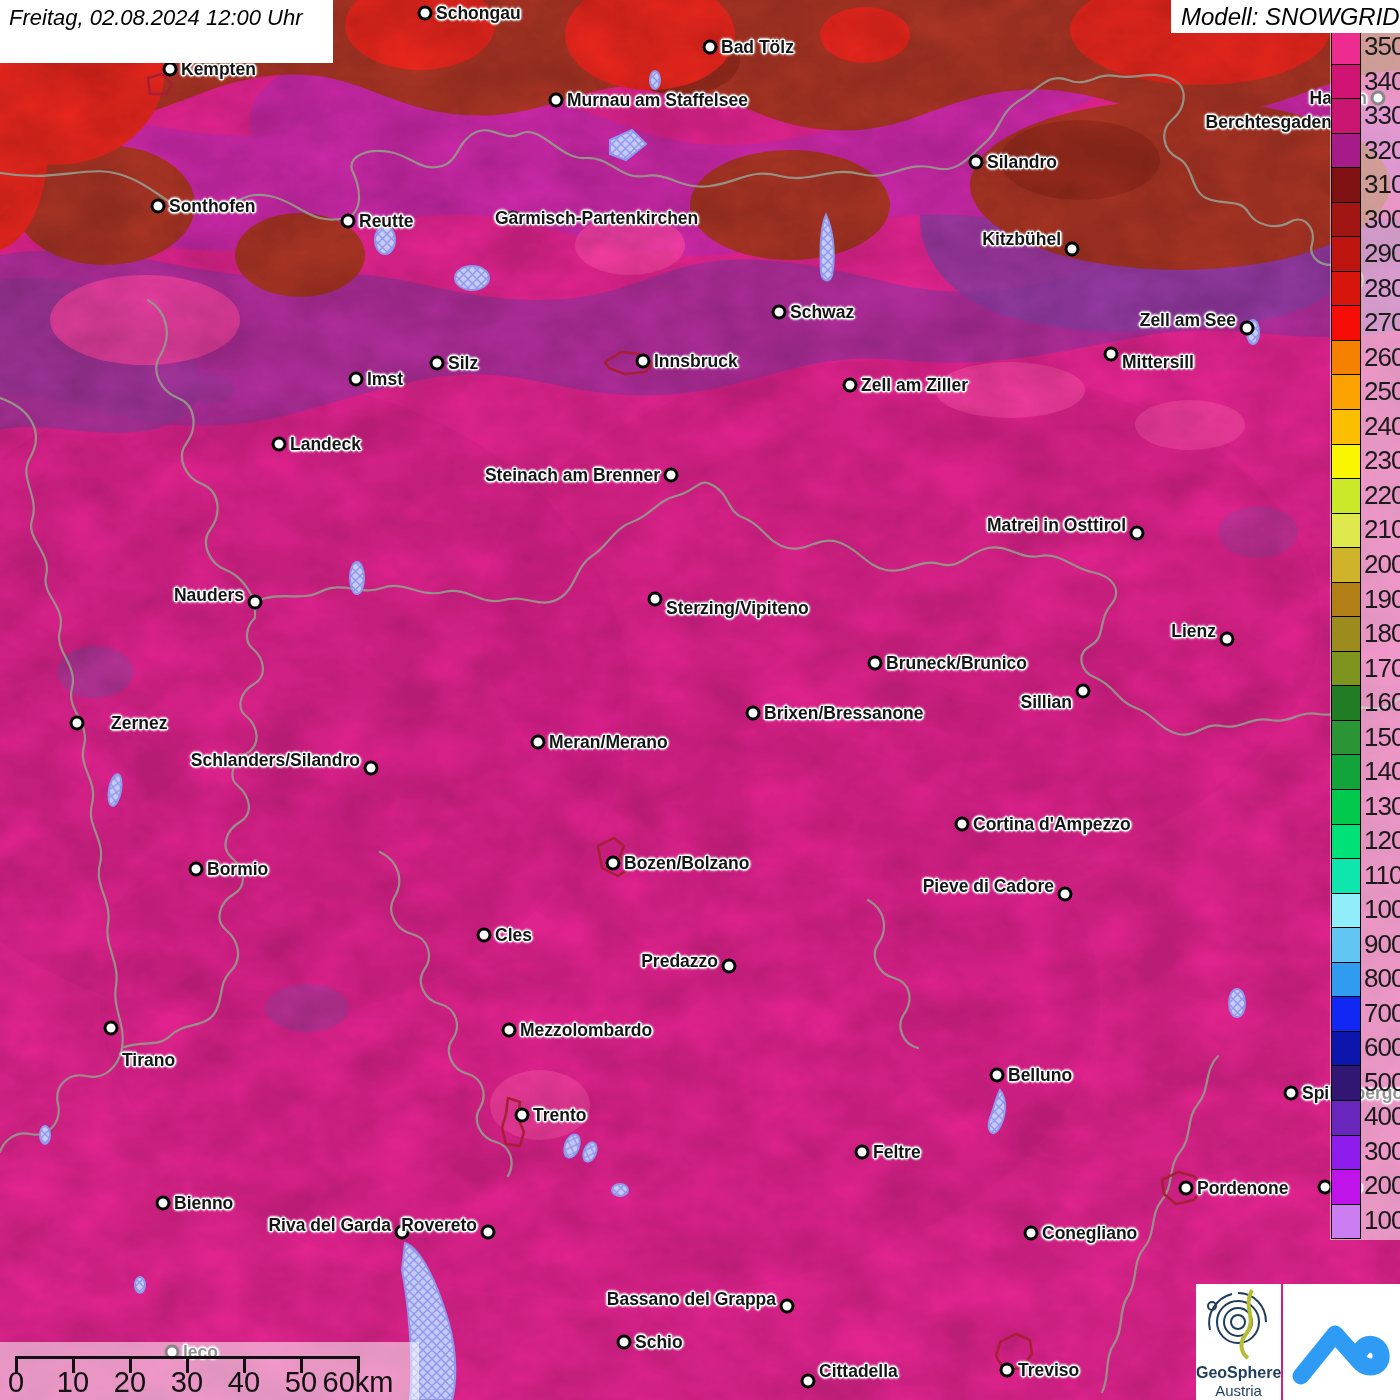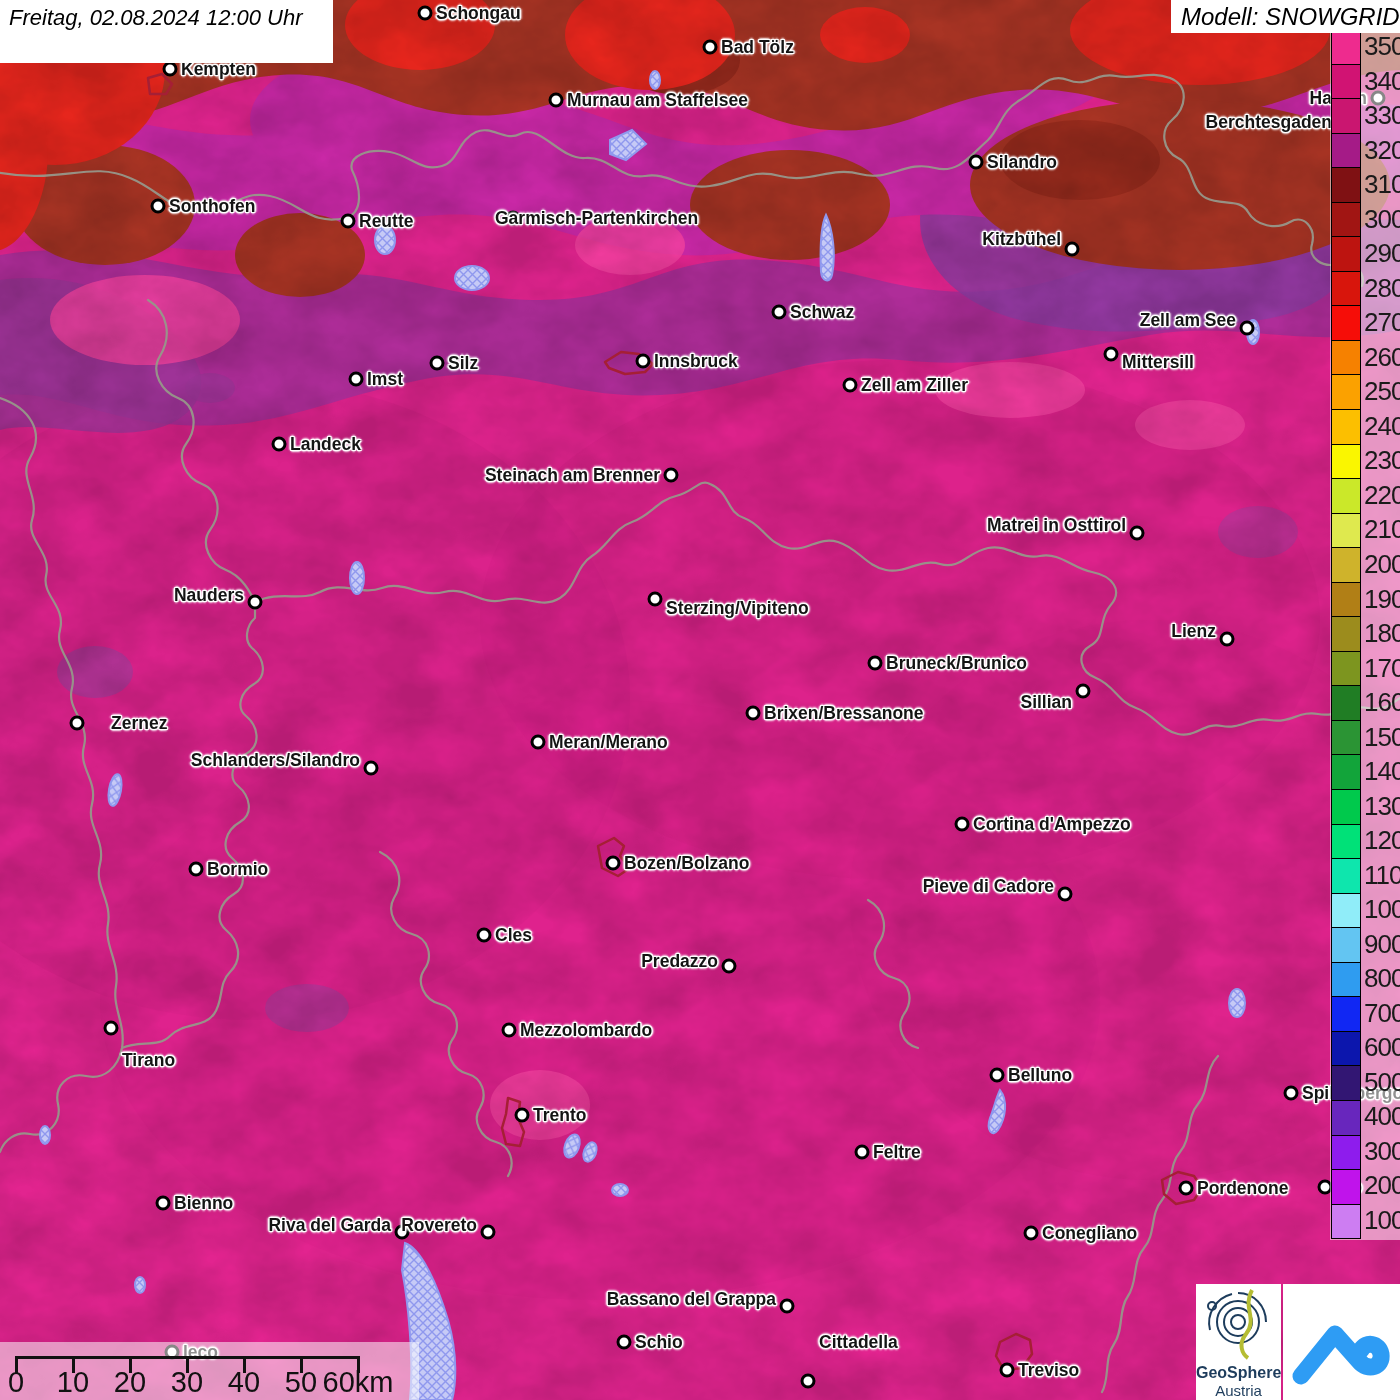--- a/index.html
+++ b/index.html
@@ -245,21 +245,21 @@
       <div class="city-label" style="top: 1225px; left: 477px; transform: translate(-100%, -50%);">Rovereto</div>
       <div class="city-dot" style="left: 1031px; top: 1233px;"></div>
       <div class="city-label" style="top: 1233px; left: 1042px; transform: translateY(-50%);">Conegliano</div>
       <div class="city-dot" style="left: 787px; top: 1306px;"></div>
       <div class="city-label" style="top: 1299px; left: 776px; transform: translate(-100%, -50%);">Bassano del Grappa</div>
       <div class="city-dot" style="left: 624px; top: 1342px;"></div>
       <div class="city-label" style="top: 1342px; left: 635px; transform: translateY(-50%);">Schio</div>
       <div class="city-dot" style="left: 172px; top: 1352px;"></div>
       <div class="city-label" style="top: 1352px; left: 183px; transform: translateY(-50%);">leco</div>
       <div class="city-dot" style="left: 808px; top: 1381px;"></div>
-      <div class="city-label" style="top: 1342px; left: 819px; transform: translateY(-50%);">Cittadella</div>
+      <div class="city-label" style="top: 1371px; left: 819px; transform: translateY(-50%);">Cittadella</div>
       <div class="city-dot" style="left: 1007px; top: 1370px;"></div>
       <div class="city-label" style="top: 1370px; left: 1018px; transform: translateY(-50%);">Treviso</div>
     </div>
 
   <div id="cbar-panel" class="overlay">
     <div id="cbar-cells">
         <div class="cbar-cell" style="background: rgb(238, 43, 142);"></div>
         <div class="cbar-cell" style="background: rgb(209, 19, 115);"></div>
         <div class="cbar-cell" style="background: rgb(202, 22, 112);"></div>
         <div class="cbar-cell" style="background: rgb(165, 27, 135);"></div>

